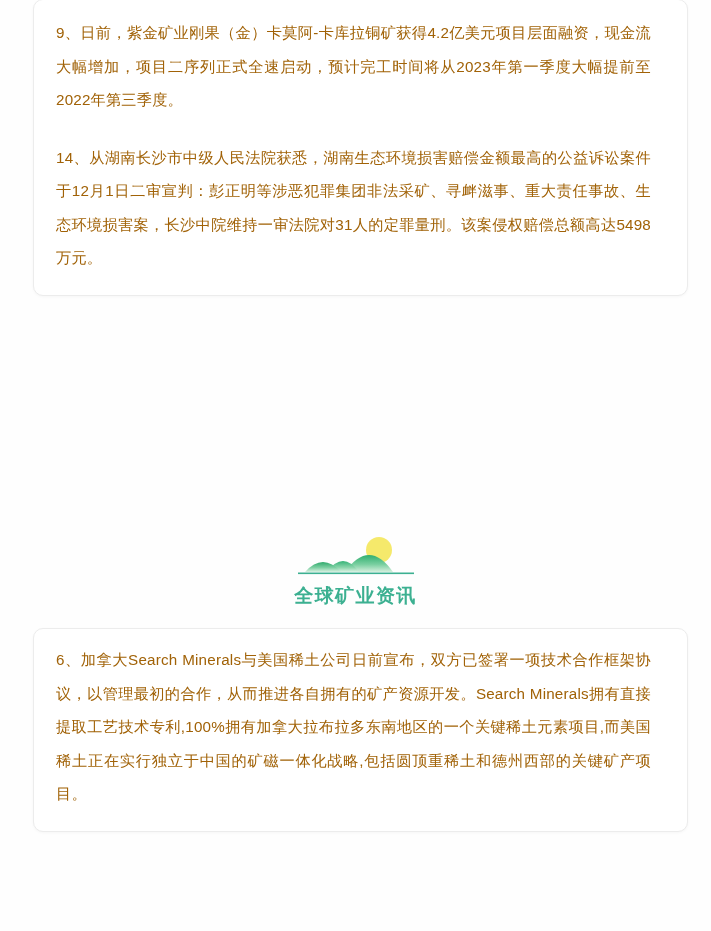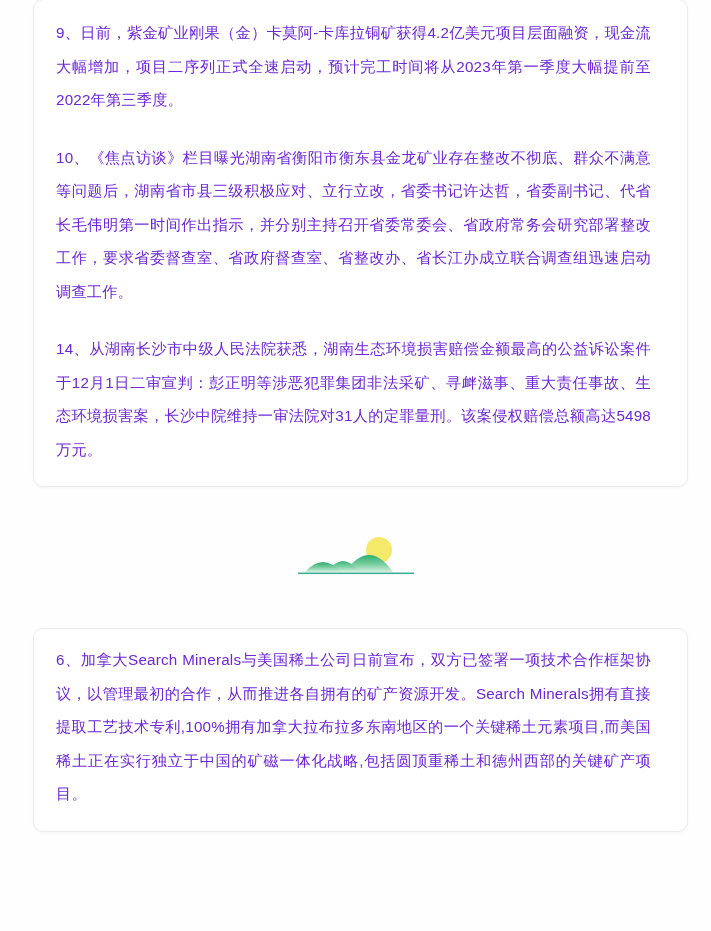--- a/index.html
+++ b/index.html
@@ -29,21 +29,21 @@
     background: #ffffff;
     border: 1px solid #ececec;
     border-radius: 10px;
     box-shadow: 0 1px 3px rgba(0,0,0,0.035);
     padding: 14px 22px 16px 22px;
   }
   #card-top { top: -1px; }
   #card-bottom { top: 628px; }
 
   .para {
-    color: #6d28d9;
+    color: #a16207;
     font-size: 15.2px;
     line-height: 33.5px;
     letter-spacing: 0.2px;
     text-align: justify;
     text-justify: inter-ideograph;
     margin: 0 14px 24px 0;
     word-break: break-word;
   }
   .para:last-child { margin-bottom: 4px; }
   #card-top .para:first-child { margin-top: 2px; }
@@ -71,21 +71,20 @@
     font-family: "Liberation Sans", "DejaVu Sans", sans-serif;
   }
 </style>
 </head>
 <body>
 
 <div class="page">
 
   <div class="card" id="card-top">
     <p class="para">9、日前，紫金矿业刚果（金）卡莫阿-卡库拉铜矿获得4.2亿美元项目层面融资，现金流大幅增加，项目二序列正式全速启动，预计完工时间将从2023年第一季度大幅提前至2022年第三季度。</p>
-    <p class="para">10、《焦点访谈》栏目曝光湖南省衡阳市衡东县金龙矿业存在整改不彻底、群众不满意等问题后，湖南省市县三级积极应对、立行立改，省委书记许达哲，省委副书记、代省长毛伟明第一时间作出指示，并分别主持召开省委常委会、省政府常务会研究部署整改工作，要求省委督查室、省政府督查室、省整改办、省长江办成立联合调查组迅速启动调查工作。</p>
     <p class="para">14、从湖南长沙市中级人民法院获悉，湖南生态环境损害赔偿金额最高的公益诉讼案件于12月1日二审宣判：彭正明等涉恶犯罪集团非法采矿、寻衅滋事、重大责任事故、生态环境损害案，长沙中院维持一审法院对31人的定罪量刑。该案侵权赔偿总额高达5498万元。</p>
   </div>
 
   <div class="logo-block">
     <svg class="logo-mark" viewBox="0 0 126 52">
       <defs>
         <linearGradient id="mtnGradA" x1="0" y1="0" x2="0" y2="1">
           <stop offset="0%" stop-color="#2fae6f"></stop>
           <stop offset="55%" stop-color="#79cfa0"></stop>
           <stop offset="100%" stop-color="#d4efdd"></stop>
@@ -105,19 +104,20 @@
       <circle cx="86" cy="20" r="13" fill="#f5e96b"></circle>
 
       <path d="M52 42 Q76 8 100 42 Z" fill="url(#mtnGradA)"></path>
 
       <path d="M34 42 Q50 20 66 42 Z" fill="url(#mtnGradB)"></path>
 
       <path d="M12 42 Q30 22 48 42 Z" fill="url(#mtnGradC)"></path>
 
       <rect x="5" y="42.5" width="116" height="1.6" fill="#3cb091"></rect>
     </svg>
+    <p class="logo-title">全球矿业资讯</p>
   </div>
 
   <div class="card" id="card-bottom">
     <p class="para">6、加拿大Search Minerals与美国稀土公司日前宣布，双方已签署一项技术合作框架协议，以管理最初的合作，从而推进各自拥有的矿产资源开发。Search Minerals拥有直接提取工艺技术专利,100%拥有加拿大拉布拉多东南地区的一个关键稀土元素项目,而美国稀土正在实行独立于中国的矿磁一体化战略,包括圆顶重稀土和德州西部的关键矿产项目。</p>
   </div>
 
 </div>
 
 </body></html>

